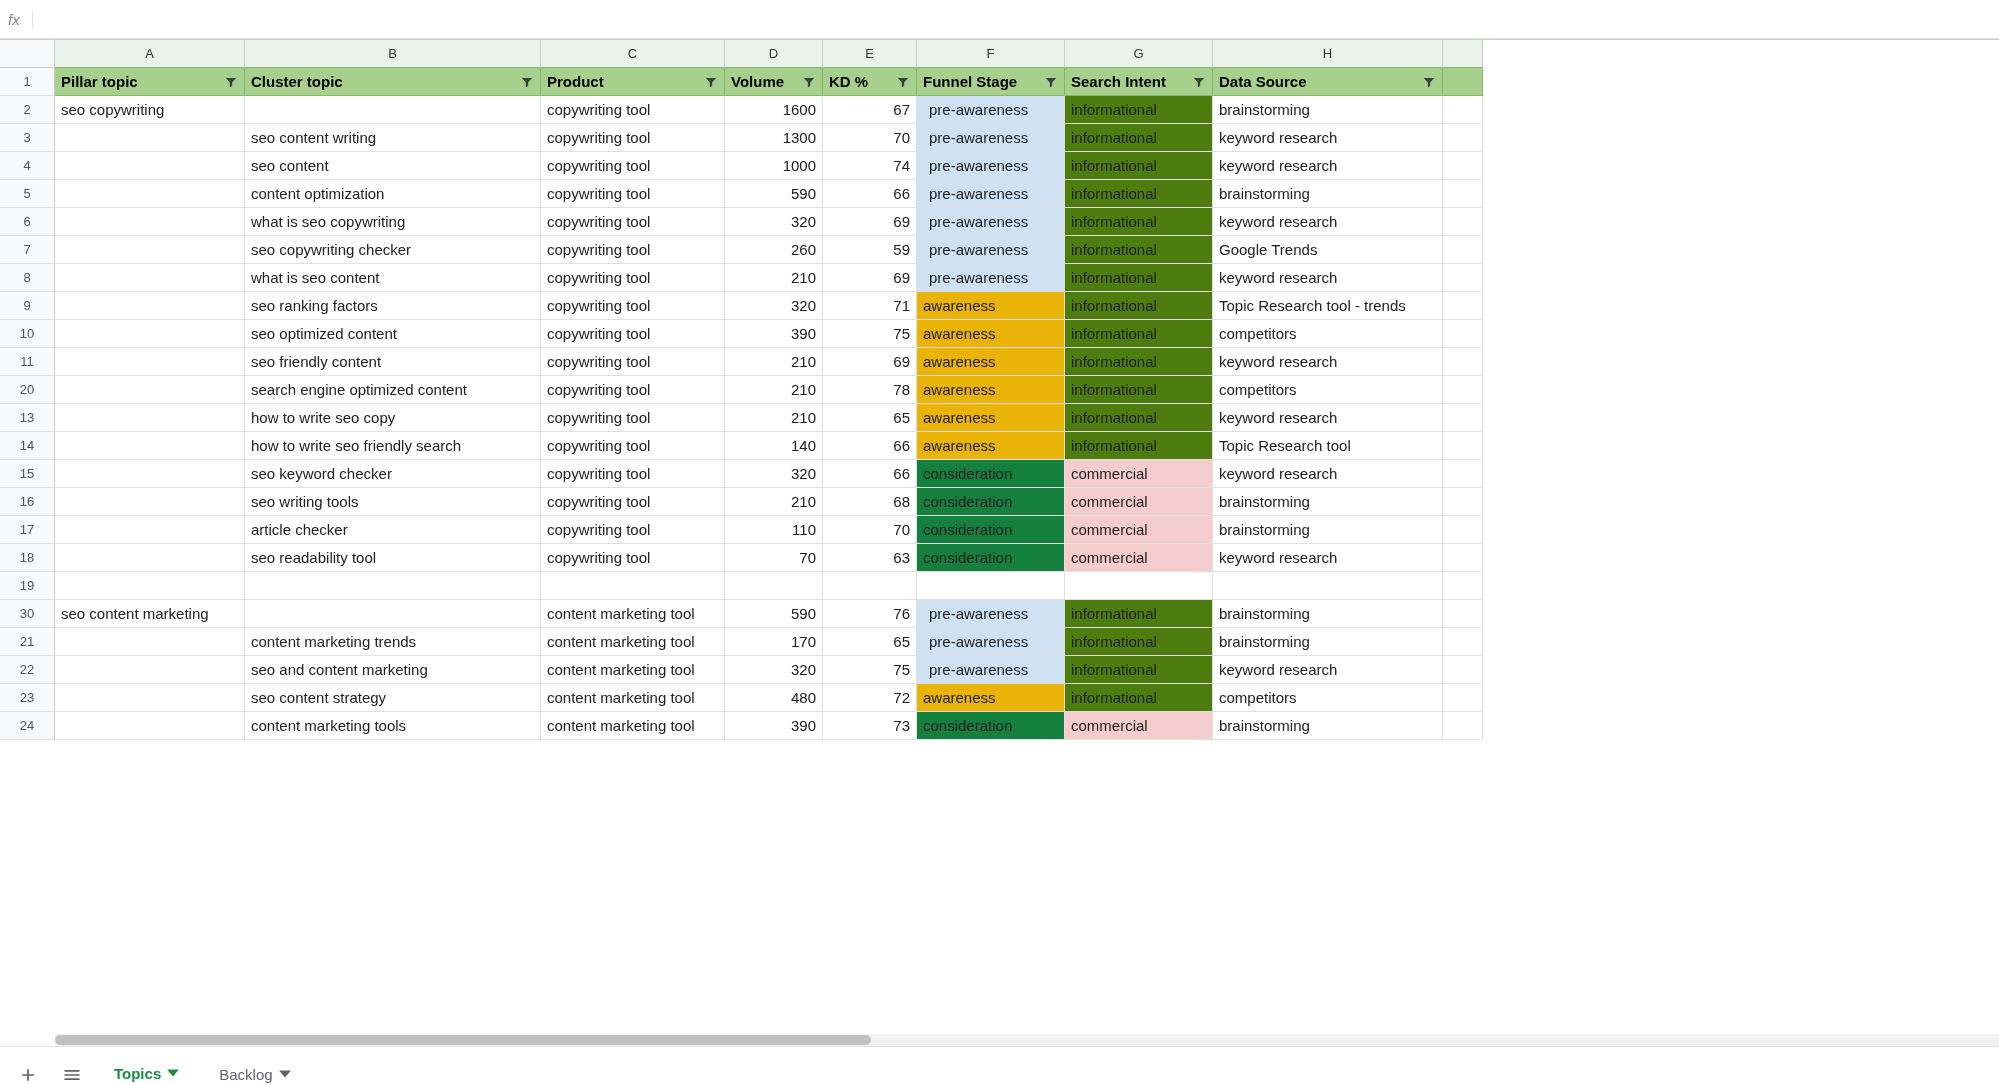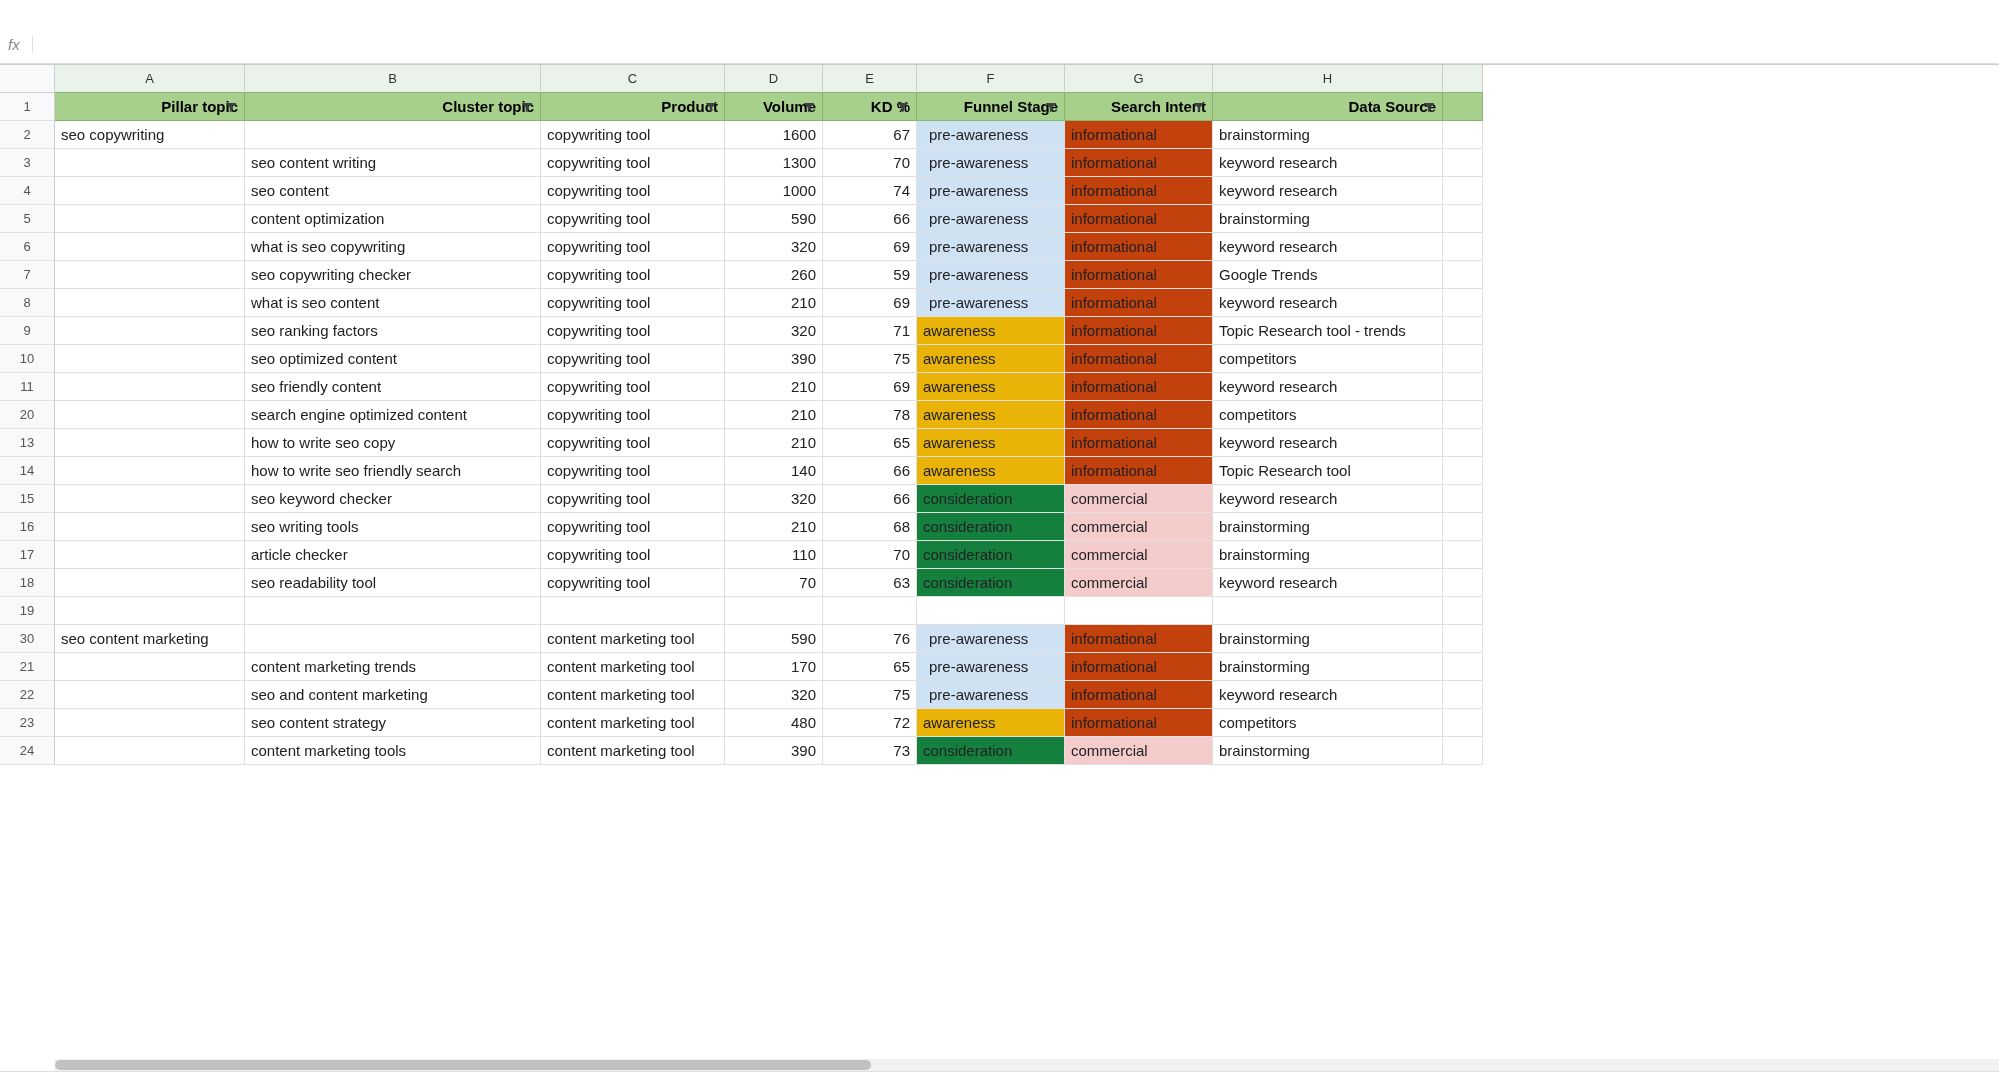--- a/index.html
+++ b/index.html
@@ -5,21 +5,20 @@
 * { margin: 0; padding: 0; box-sizing: border-box; }
 body { font-family: Arial, sans-serif; font-size: 14px; background: #fff; overflow: hidden; }
 
 .formula-bar {
   display: flex;
   align-items: center;
   height: 39px;
   border-bottom: 1px solid #e0e0e0;
   padding: 0 8px;
   background: #fff;
-  margin-top: 25px;
 }
 .formula-bar .fx {
   font-style: italic;
   color: #888;
   font-size: 15px;
   padding-right: 12px;
   border-right: 1px solid #e0e0e0;
   margin-right: 8px;
 }
 .formula-bar input {
@@ -85,42 +84,41 @@
   color: #202124;
 }
 
 .header-row .cell {
   background: #a8d08d;
   font-weight: bold;
   color: #000;
   position: relative;
   border-bottom: 1px solid #88b471;
   border-right: 1px solid #88b471;
-  justify-content: flex-end;
 }
 
 .filter-icon {
   position: absolute;
   right: 6px;
   top: 50%;
   transform: translateY(-50%);
   width: 14px;
   height: 14px;
   display: flex;
   align-items: center;
   justify-content: center;
 }
 .filter-icon svg { width: 14px; height: 14px; }
 
 .num { justify-content: flex-end; }
 
 .bg-preaware { background: #cfe2f3; padding-left: 12px; }
 .bg-aware { background: #eab308; }
 .bg-consider { background: #15803d; }
-.bg-info { background: #c2410c; }
+.bg-info { background: #4d7c0f; }
 .bg-commercial { background: #f4cccc; }
 
 .bottom-tabs {
   height: 56px;
   display: flex;
   align-items: center;
   padding: 0 12px;
   gap: 12px;
   border-top: 1px solid #e0e0e0;
   background: #fff;

